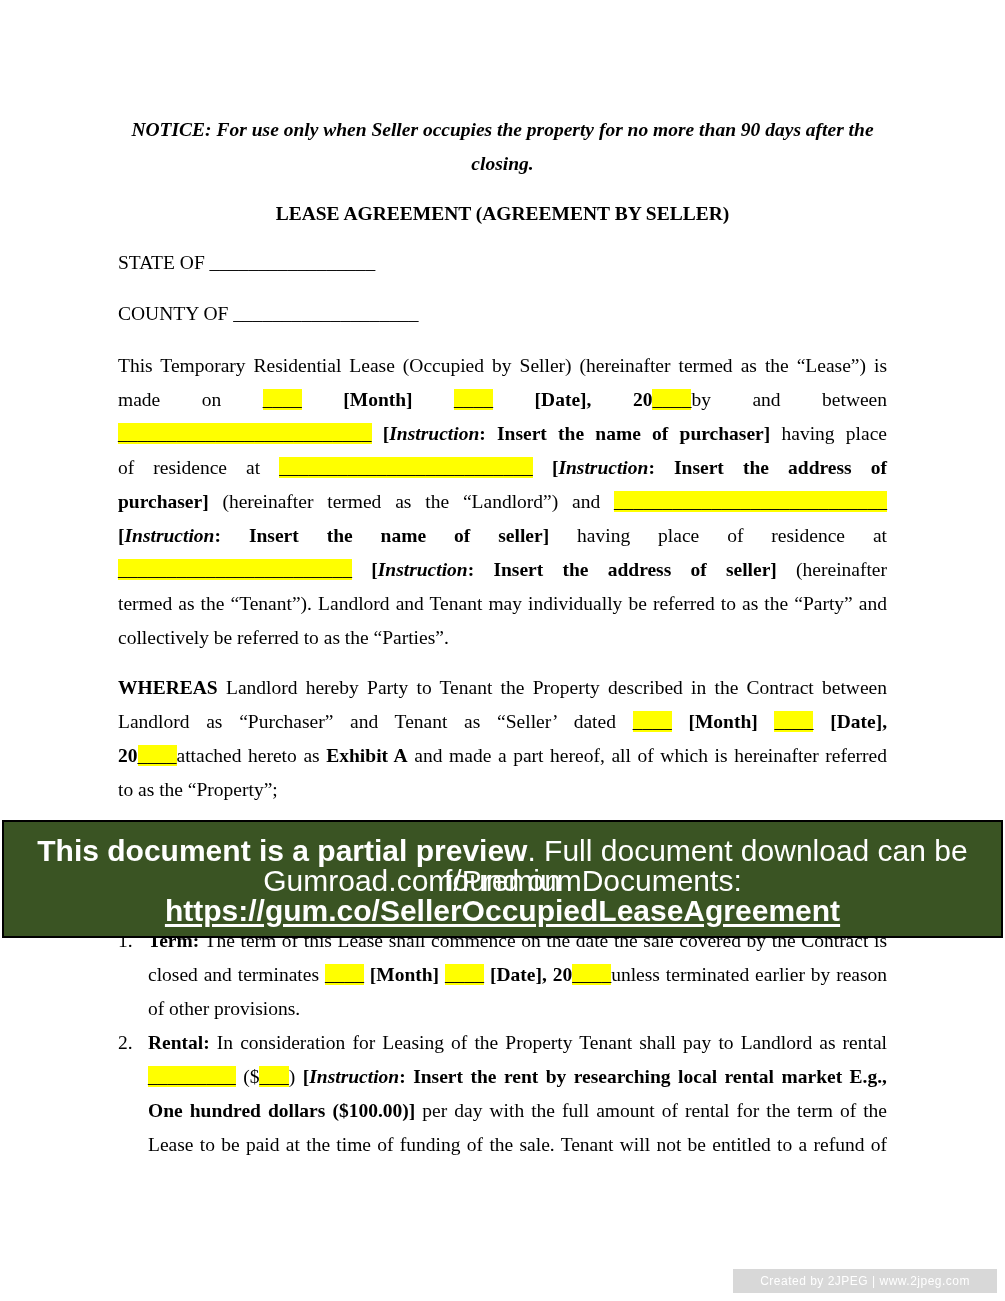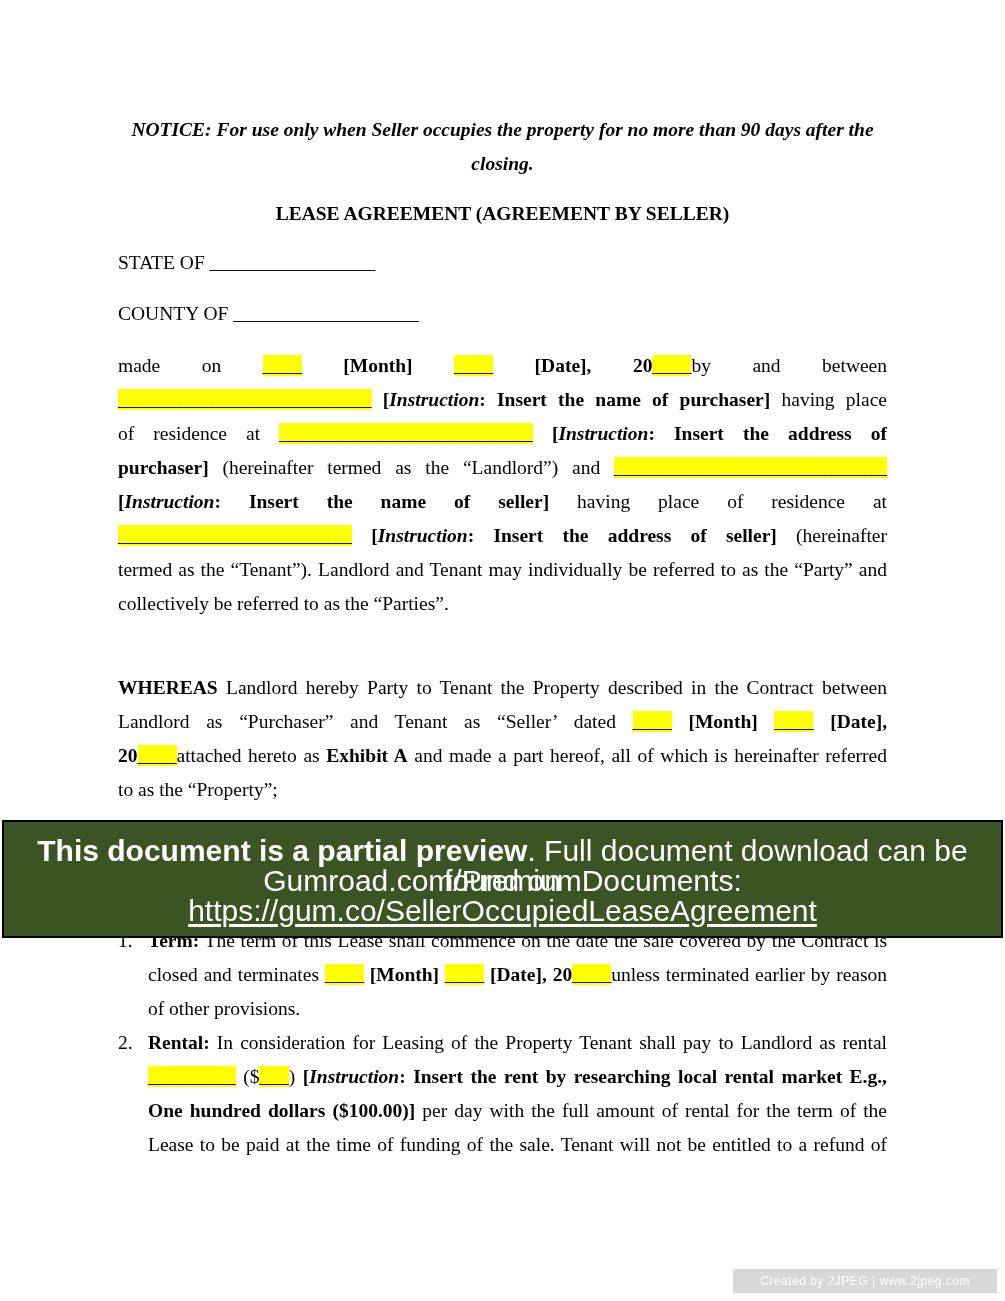--- a/index.html
+++ b/index.html
@@ -15,21 +15,21 @@
     overflow:hidden;
   }
   .block{position:absolute;left:118px;width:769px;}
   .line{line-height:34px;height:34px;text-align:left;white-space:pre-wrap;}
   .line.just{text-align:justify;text-align-last:justify;}
   .line.ctr{text-align:center;text-align-last:center;}
   .line.ind{padding-left:30px;}
   .b{font-weight:bold;}
   .i{font-style:italic;}
   .hl{background:var(--hl);}
-  .u{text-decoration:underline;}
+  .u{text-decoration:underline;font-weight:bold;}
   .num{display:inline-block;width:30px;}
   .notice-block{top:113px;}
   .title-block{top:197px;}
   .state-block{top:246px;}
   .county-block{top:297px;}
   .intro-block{top:349px;}
   .whereas-block{top:671px;}
   .term-block{top:924px;z-index:1;}
   .rental-block{top:1026px;z-index:1;}
   .banner{
@@ -63,20 +63,21 @@
 
   <div class="block state-block">
       <div class="line"><span>STATE OF _________________</span></div>
     </div>
 
   <div class="block county-block">
       <div class="line"><span>COUNTY OF ___________________</span></div>
     </div>
 
   <div class="block intro-block">
+      <div class="line just"><span>This Temporary Residential Lease (Occupied by Seller) (hereinafter termed as the “Lease”) is</span></div>
       <div class="line just"><span>made on </span><span class="hl">____</span><span> </span><span class="b">[Month]</span><span> </span><span class="hl">____</span><span> </span><span class="b">[Date],</span><span> </span><span class="b">20</span><span class="hl">____</span><span>by and between</span></div>
       <div class="line just"><span class="hl">__________________________</span><span> </span><span class="b">[</span><span class="b i">Instruction</span><span class="b">: Insert the name of purchaser]</span><span> having place</span></div>
       <div class="line just"><span>of residence at </span><span class="hl">__________________________</span><span> </span><span class="b">[</span><span class="b i">Instruction</span><span class="b">: Insert the address of</span></div>
       <div class="line just"><span class="b">purchaser]</span><span> (hereinafter termed as the “Landlord”) and </span><span class="hl">____________________________</span></div>
       <div class="line just"><span class="b">[</span><span class="b i">Instruction</span><span class="b">: Insert the name of seller]</span><span> having place of residence at</span></div>
       <div class="line just"><span class="hl">________________________</span><span> </span><span class="b">[</span><span class="b i">Instruction</span><span class="b">: Insert the address of seller]</span><span> (hereinafter</span></div>
       <div class="line just"><span>termed as the “Tenant”). Landlord and Tenant may individually be referred to as the “Party” and</span></div>
       <div class="line"><span>collectively be referred to as the “Parties”.</span></div>
     </div>
 

